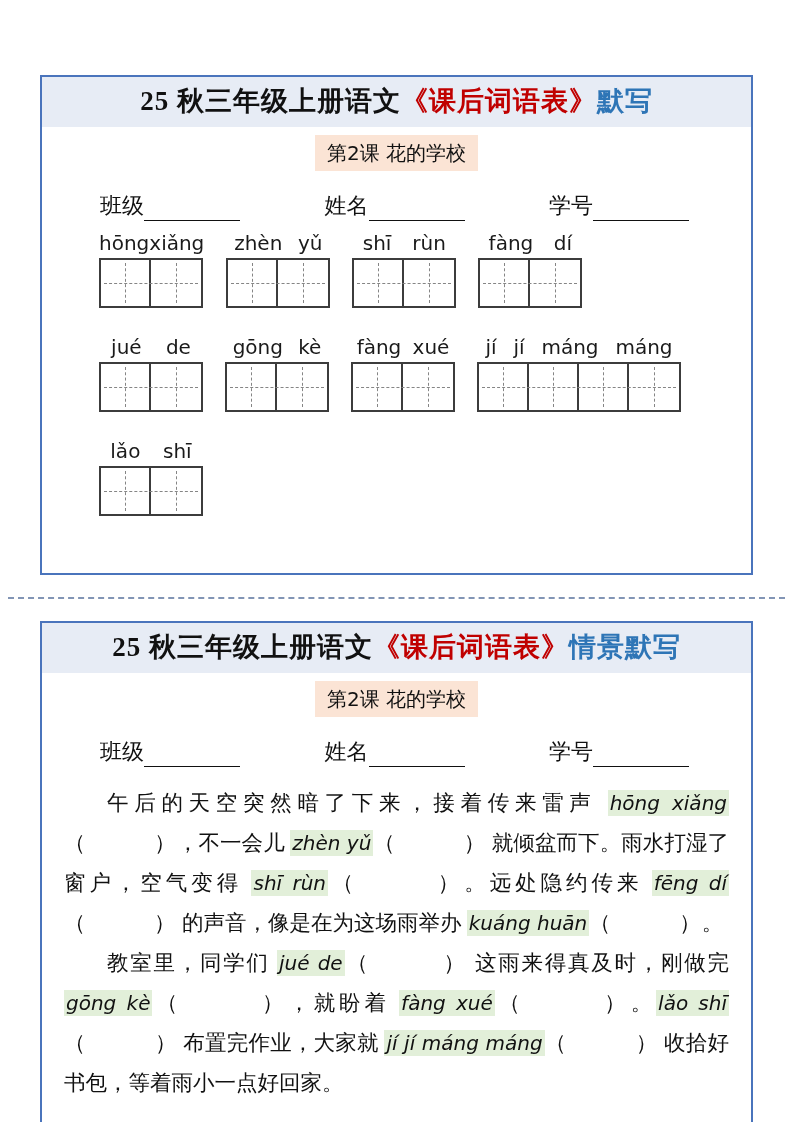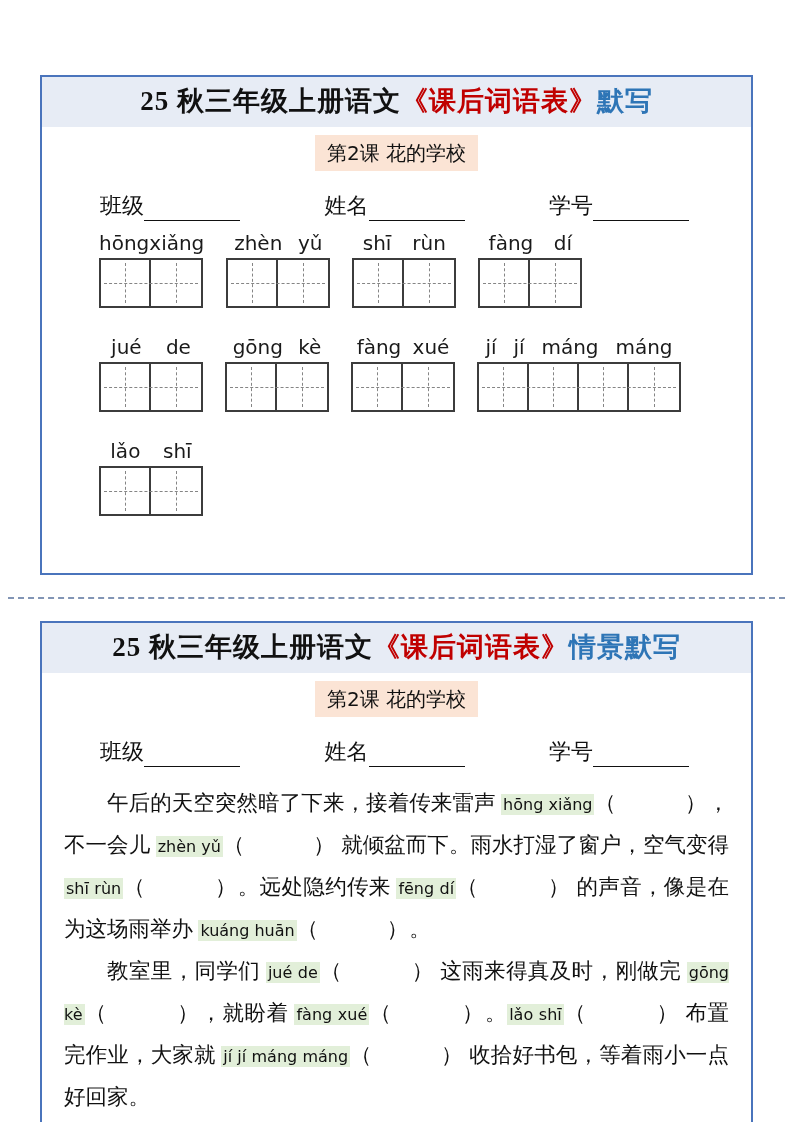--- a/index.html
+++ b/index.html
@@ -75,21 +75,21 @@
   .grid::after{
     content:""; position:absolute; left:3px; right:3px; top:50%;
     border-top:1px dashed #858585;
   }
 
   
   .story{ padding:0 22px; margin-top:16px; font-size:21.5px; line-height:40px; }
   .para{ margin:0; text-indent:2em; text-align:justify; }
   .py{
     font-family:"DejaVu Sans","Liberation Sans",sans-serif;
-    font-size:16px; background:var(--green); padding:1px 2px;
+    font-size:20px; background:var(--green); padding:1px 2px;font-style:italic;
   }
   .blank{ white-space:nowrap; letter-spacing:1px; }
 
   .footer{
     text-align:center; font-size:13px; margin-top:5px;
     letter-spacing:2px; color:#b91c1c;
   }
 </style>
 </head>
 <body>

